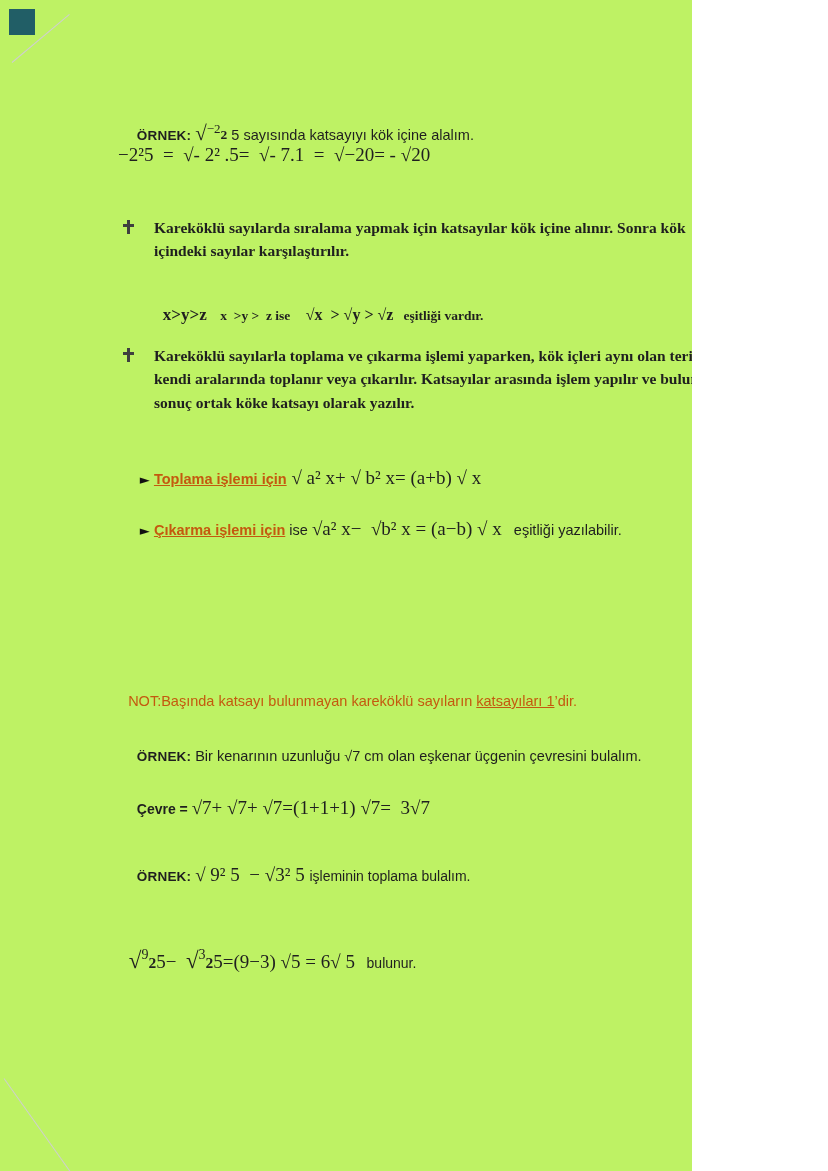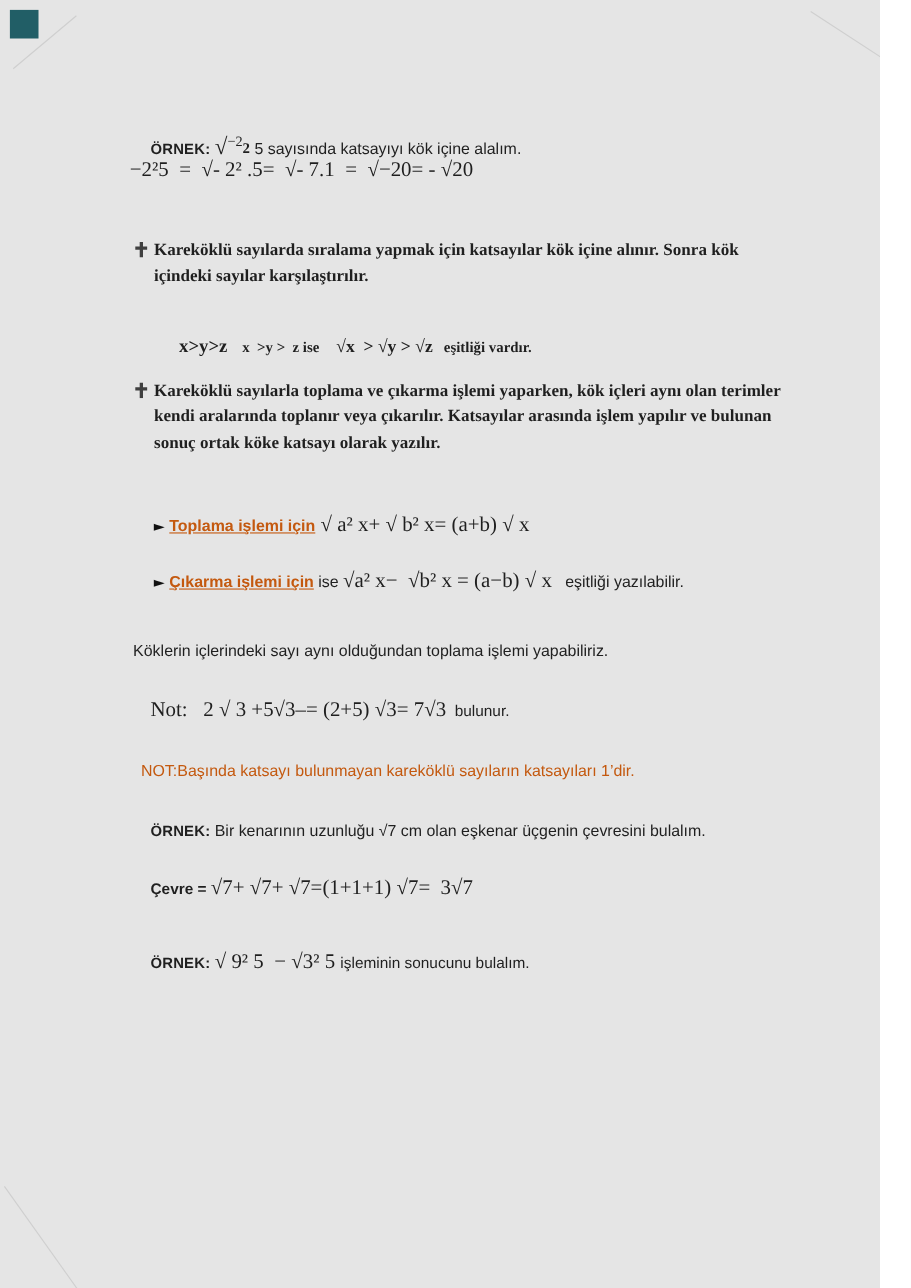--- a/index.html
+++ b/index.html
@@ -2,30 +2,30 @@
 <html style="--accent: #c4590f; --teal: #215e66; --ink: #1f1f1f; --edge: #cfcfcf;"><head>
 <meta charset="utf-8">
 <style>
   :root{
     --accent:#c4590f;
     --teal:#215e66;
     --ink:#1f1f1f;
     --edge:#cfcfcf;
   }
   html,body{margin:0;padding:0;background:#ffffff;}
-  .page{position:relative;width:800px;height:1171px;background:#e5e5e5;overflow:hidden;
+  .page{position:relative;width:692px;height:1171px;background:#bef264;overflow:hidden;
         font-family:"Liberation Sans",sans-serif;color:var(--ink);}
   .corner-square{position:absolute;left:9px;top:9px;width:26px;height:26px;background:var(--teal);}
   .edge{position:absolute;height:1px;background:var(--edge);transform-origin:left center;}
   .edge-tl{left:12px;top:62px;width:75px;transform:rotate(-40deg);}
   .edge-tr{left:737px;top:10px;width:112px;transform:rotate(33deg);}
   .edge-bl{left:4px;top:1078px;width:114px;transform:rotate(54.6deg);}
 
   .line{position:absolute;white-space:pre;}
-  .para{position:absolute;display:flex;gap:6px;justify-content:space-between;}
+  .para{position:absolute;display:flex;gap:20px;justify-content:space-between;}
   .para .txt{font:700 15.5px/1.5 "Liberation Serif",serif;color:var(--ink);width:570px;}
   .cross{flex:0 0 auto;margin-top:3px;}
 
   .lbl{font:700 13.5px "Liberation Sans",sans-serif;letter-spacing:.2px;color:var(--ink);}
   .sans{font:400 14.5px "Liberation Sans",sans-serif;color:var(--ink);}
   .sans-sm{font:400 14px "Liberation Sans",sans-serif;color:var(--ink);}
   .sans-b{font:700 14px "Liberation Sans",sans-serif;color:var(--ink);}
   .serif{font:400 19px "Liberation Serif",serif;color:var(--ink);}
   .rad{font:400 21px "Liberation Serif",serif;color:var(--ink);}
   .rad2{font:400 23px "Liberation Serif",serif;color:var(--ink);}
@@ -35,21 +35,21 @@
   .bexp{font:700 15.5px "Liberation Serif",serif;color:var(--ink);}
 
   .serif-b-big{font:700 17px "Liberation Serif",serif;color:var(--ink);}
   .serif-b-mid{font:700 13.5px "Liberation Serif",serif;color:var(--ink);margin-top:28px;}
   .serif-b-root{font:700 16px "Liberation Serif",serif;color:var(--ink);margin-left:12px;}
 
   .arrow{font:400 13px "DejaVu Sans",sans-serif;color:#111;}
   .h-orange{font:700 14.5px "Liberation Sans",sans-serif;color:var(--accent);
             text-decoration:underline;text-decoration-color:var(--accent);}
   .note{font:400 14.5px "Liberation Sans",sans-serif;color:var(--accent);}
-  .note .u,.note-u{}
+  .note .u,.note-u{text-decoration:underline;}
 </style>
 </head>
 <body>
 
 <div class="page">
 
   <div class="corner-square"></div>
   <div class="edge edge-tl"></div>
   <div class="edge edge-tr"></div>
   <div class="edge edge-bl"></div>
@@ -84,37 +84,36 @@
 
   <div class="line" style="top:500px;left:122px">
     <span class="arrow">► </span><span class="h-orange">Çıkarma işlemi için</span><span class="sans"> ise </span><span class="serif">√a² x−  √b² x = (a−b) √ x</span><span class="sans">   eşitliği yazılabilir.</span>
   </div>
 
   <div class="line" style="top:449px;left:122px">
     <span class="arrow">► </span><span class="h-orange">Toplama işlemi için</span><span class="serif"> √ a² x+ √ b² x= (a+b) √ x</span>
   </div>
 
 
-  <div class="line sans" style="top:584px;left:121px">Köklerin içlerindeki sayı aynı olduğundan toplama işlemi yapabiliriz.</div>
 
-  <div class="line" style="top:617px;left:119px">
-    <span class="serif">Not:</span><span class="serif">   2 √ 3 +5√3–= (2+5) √3= 7√3</span><span class="sans-sm">  bulunur.</span>
-  </div>
 
   <div class="line note" style="top:677px;left:112px">
     <span>NOT:Başında katsayı bulunmayan kareköklü sayıların </span><span class="note-u">katsayıları 1</span><span>’dir.</span>
   </div>
 
   <div class="line" style="top:729px;left:119px">
     <span class="lbl">ÖRNEK: </span><span class="sans">Bir kenarının uzunluğu √7 cm olan eşkenar üçgenin çevresini bulalım.</span>
   </div>
 
   <div class="line" style="top:779px;left:119px">
     <span class="sans-b">Çevre = </span><span class="serif">√7+ √7+ √7=(1+1+1) √7=  3√7</span>
   </div>
 
   <div class="line" style="top:846px;left:119px">
-    <span class="lbl">ÖRNEK: </span><span class="serif">√ 9² 5  − √3² 5 </span><span class="sans-sm">işleminin sonucunu bulalım.</span>
+    <span class="lbl">ÖRNEK: </span><span class="serif">√ 9² 5  − √3² 5 </span><span class="sans-sm">işleminin toplama bulalım.</span>
   </div>
 
+  <div class="line" style="top:930px;left:111px">
+    <span class="rad2">√</span><span class="supr2">9</span><span class="bexp">2</span><span class="serif">5−  </span><span class="rad2">√</span><span class="supr2">3</span><span class="bexp">2</span><span class="serif">5=(9−3) √5 = 6√ 5</span><span class="sans-sm">   bulunur.</span>
+  </div>
 
 
 </div>
 
 </body></html>

